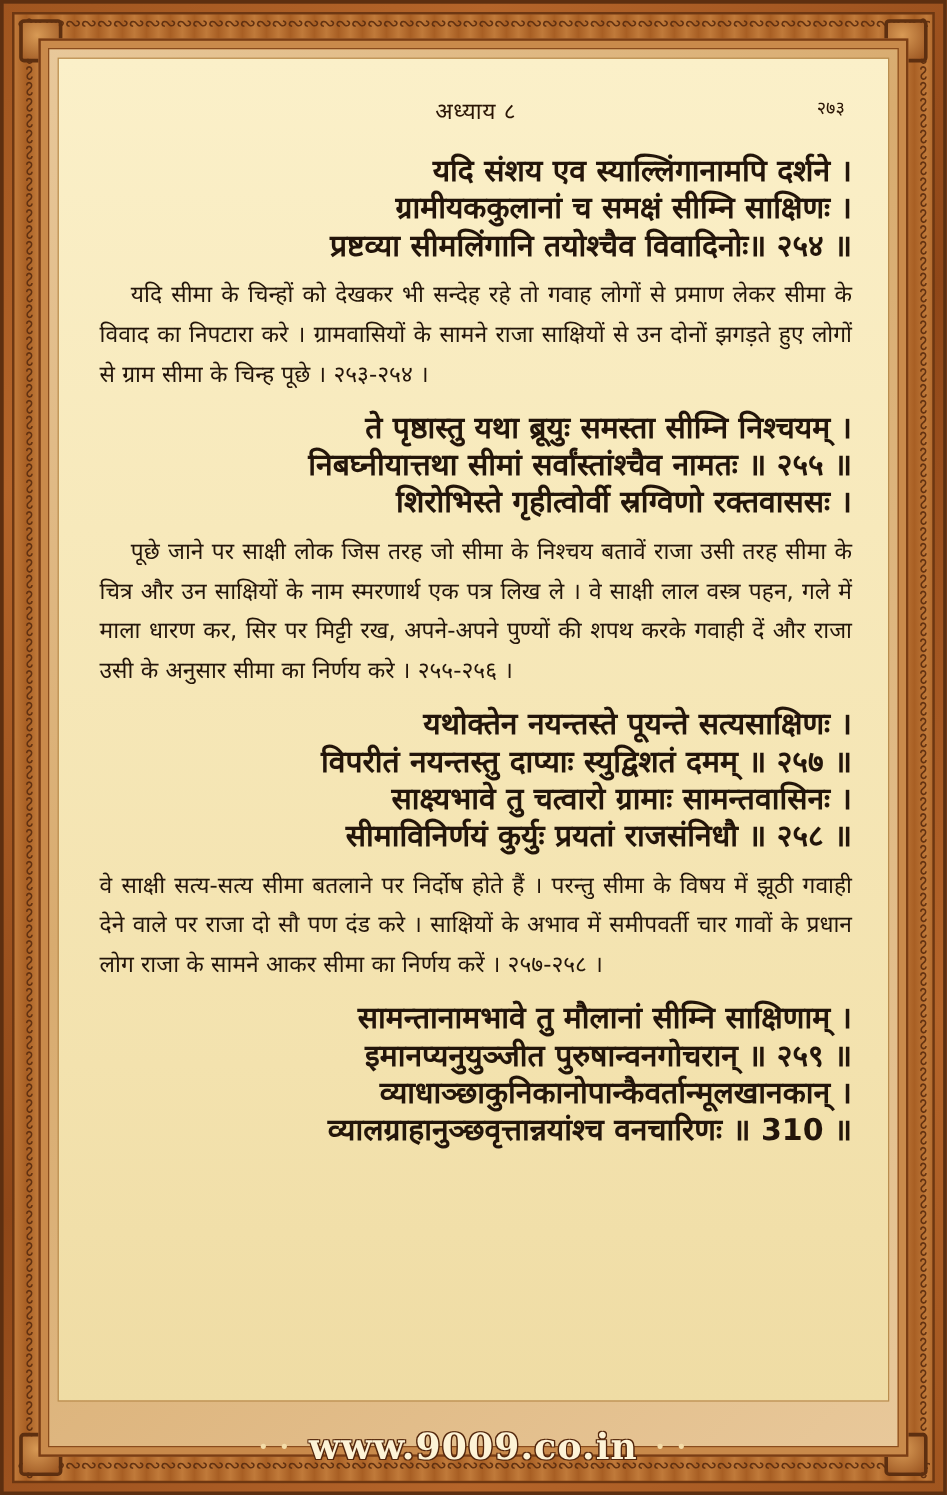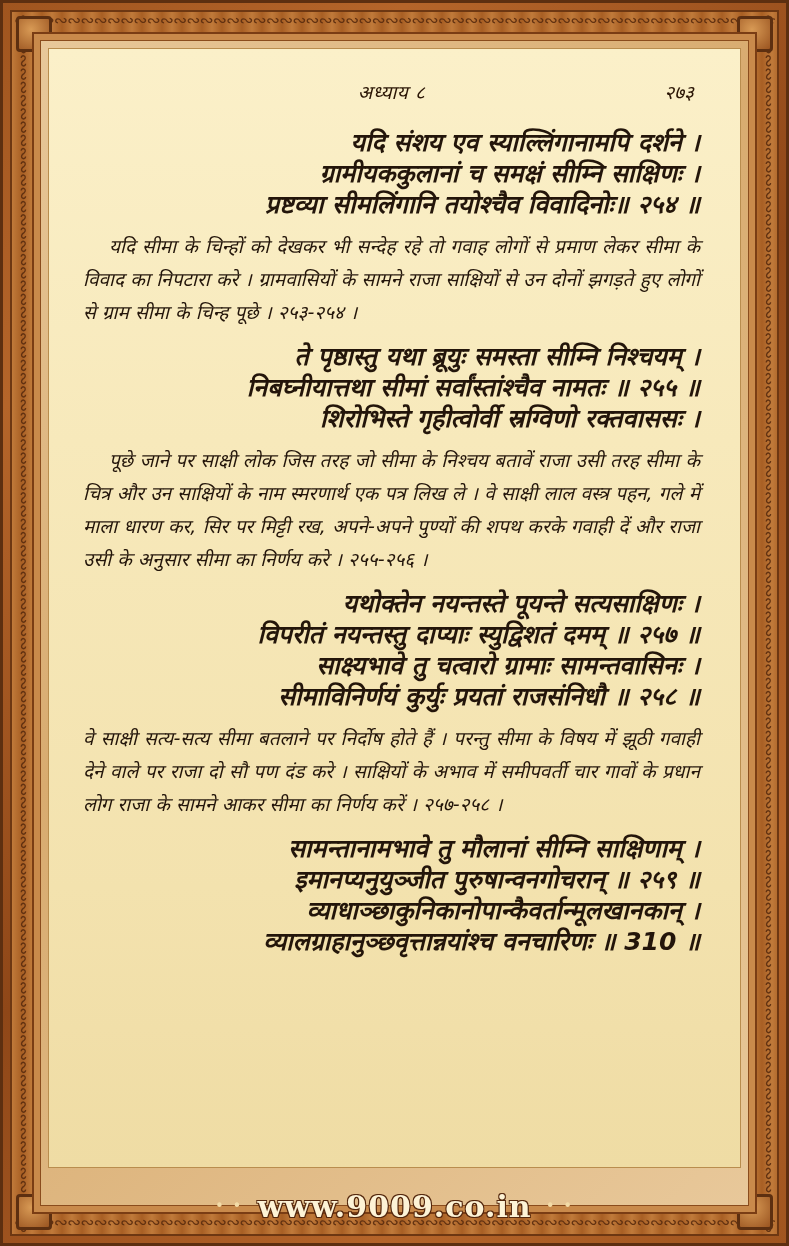--- a/index.html
+++ b/index.html
@@ -69,44 +69,43 @@
     background: linear-gradient(135deg, #e8c89a, #d8ab6f 40%, #e8c89a);
     border: 1px solid #8a4c1d;
     box-sizing: border-box;
   }
   .paper {
     position: absolute;
     left: 48px; right: 48px; top: 48px; bottom: 78px;
     background: linear-gradient(180deg, #fbf0c9 0%, #f7e9bb 35%, #f3e2ae 75%, #efdca4 100%);
     border: 1px solid #b98d4e;
     box-sizing: border-box;
-    padding: 26px 40px 20px 34px;
+    padding: 26px 30px 20px 34px;
     overflow: hidden;
-    font-style: italic;
   }
   
   .header {
     display: flex;
     justify-content: center;
     align-items: baseline;
     position: relative;
     margin: 4px 0 18px 0;
     height: 30px;
   }
   .header .chapter {
     font-family: "DejaVu Sans", sans-serif;
     font-size: 19px;
     color: #2a1505;
     letter-spacing: .5px;
   }
   .header .pageno {
     position: absolute;
     right: 6px;
     top: 0;
-    font-size: 19px;
+    font-size: 15px;
     color: #2a1505;
   }
   
   .verse {
     margin: 2px 0 10px 0;
   }
   .verse-line {
     font-size: 25px;
     line-height: 31px;
     color: #23150a;

